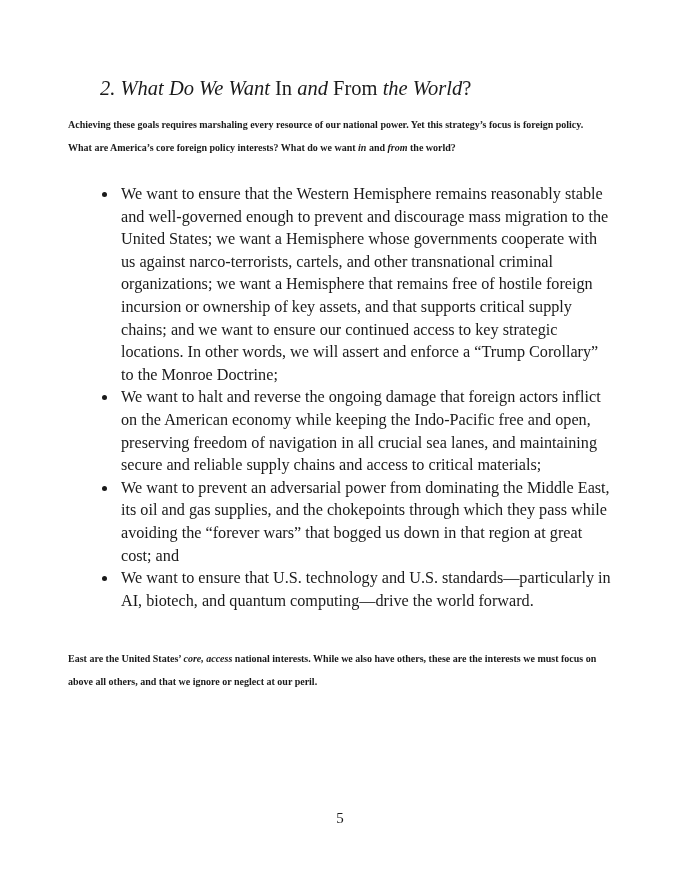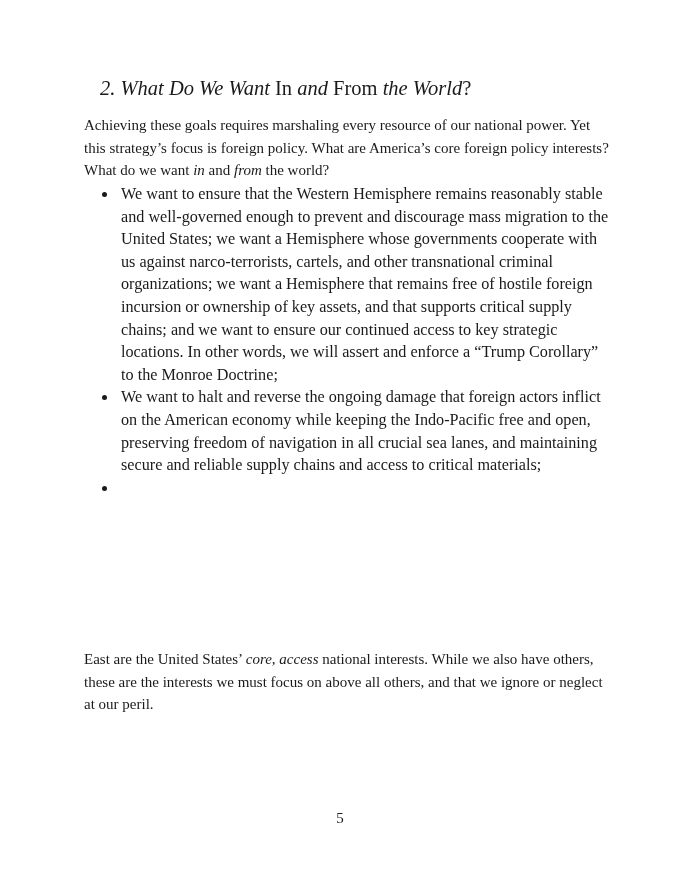--- a/index.html
+++ b/index.html
@@ -1,21 +1,21 @@
 <!DOCTYPE html>
 <html><head>
 <meta charset="utf-8">
 <style>
   html, body { margin: 0; padding: 0; background: #ffffff; }
   body { width: 680px; height: 880px; position: relative; overflow: hidden;
          font-family: "Liberation Serif", "DejaVu Serif", serif; color: #1a1a1a; }
   .page { position: absolute; left: 0; top: 0; width: 608px; height: 880px; }
   .heading { position: absolute; left: 100px; top: 76px; font-size: 20.5px; line-height: 24px; white-space: nowrap; }
   .heading .i { font-style: italic; }
-  .para { position: absolute; left: 84px; width: 530px; font-size: 15px; line-height: 22.6px; }
+  .para { position: absolute; left: 68px; width: 530px; font-size: 10px; line-height: 22.6px; font-weight: bold; }
   .intro { top: 114px; }
   .bullets { position: absolute; left: 80px; top: 182px; width: 530px; margin: 1px; padding: 0; list-style: none;
              font-size: 16.2px; line-height: 22.6px; }
   .bullets li { position: relative; padding-left: 40px; }
   .bullets li .dot { position: absolute; left: 21px; top: 9px; width: 5px; height: 5px; border-radius: 50%; background: #1a1a1a; }
   .closing { top: 648px; }
   .it { font-style: italic; }
   .pagenum { position: absolute; left: 0; width: 680px; top: 810px; text-align: center; font-size: 15px; }
 </style>
 </head>
@@ -23,19 +23,20 @@
 
 <div class="page">
 
   <div class="heading"><span class="i">2.</span> <span class="i">What Do We Want</span> <span>In</span> <span class="i">and</span> <span>From</span> <span class="i">the World</span><span>?</span></div>
 
   <p class="para intro" style="margin:0"><span>Achieving these goals requires marshaling every resource of our national power. Yet this strategy’s focus is foreign policy. What are America’s core foreign policy interests? What do we want </span><span class="it">in</span><span> and </span><span class="it">from</span><span> the world?</span></p>
 
   <ul class="bullets">
     <li><span class="dot"></span><span>We want to ensure that the Western Hemisphere remains reasonably stable and well-governed enough to prevent and discourage mass migration to the United States; we want a Hemisphere whose governments cooperate with us against narco-terrorists, cartels, and other transnational criminal organizations; we want a Hemisphere that remains free of hostile foreign incursion or ownership of key assets, and that supports critical supply chains; and we want to ensure our continued access to key strategic locations. In other words, we will assert and enforce a “Trump Corollary” to the Monroe Doctrine;</span></li>
     <li><span class="dot"></span><span>We want to halt and reverse the ongoing damage that foreign actors inflict on the American economy while keeping the Indo-Pacific free and open, preserving freedom of navigation in all crucial sea lanes, and maintaining secure and reliable supply chains and access to critical materials;</span></li>
-    <li><span class="dot"></span></li>
+    <li><span class="dot"></span><span>We want to prevent an adversarial power from dominating the Middle East, its oil and gas supplies, and the chokepoints through which they pass while avoiding the “forever wars” that bogged us down in that region at great cost; and</span></li>
+    <li><span class="dot"></span><span>We want to ensure that U.S. technology and U.S. standards—particularly in AI, biotech, and quantum computing—drive the world forward.</span></li>
   </ul>
 
   <p class="para closing" style="margin:0"><span>East are the United States’ </span><span class="it">core, access</span><span> national interests. While we also have others, these are the interests we must focus on above all others, and that we ignore or neglect at our peril.</span></p>
 
   <div class="pagenum">5</div>
 </div>
 
 </body></html>

